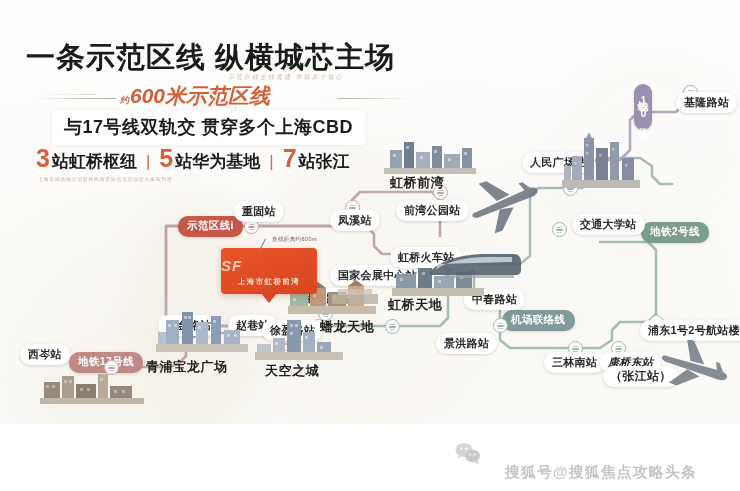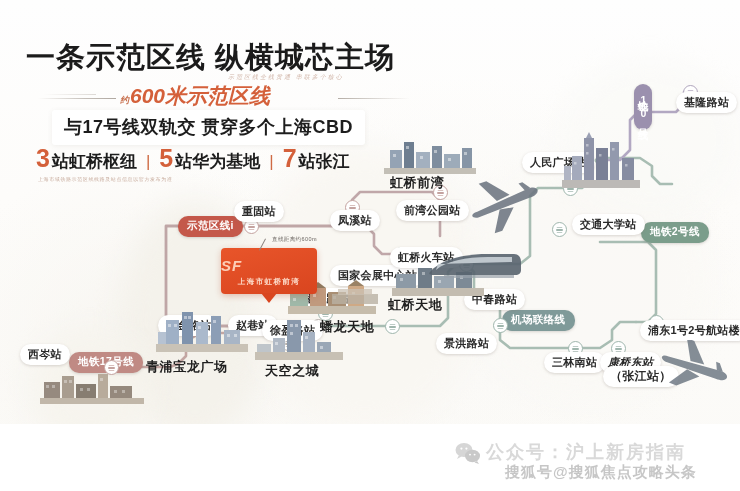--- a/index.html
+++ b/index.html
@@ -455,16 +455,15 @@
       <ellipse cx="9" cy="8" rx="8.5" ry="7" fill="#d6d6d6"></ellipse>
       <path d="M4,13 L2,17 L6.5,14.5 Z" fill="#d6d6d6"></path>
       <ellipse cx="17.5" cy="14" rx="7.5" ry="6.2" fill="#c9c9c9"></ellipse>
       <path d="M22,19 L24,22 L19.5,20.4 Z" fill="#c9c9c9"></path>
       <circle cx="6.4" cy="6.6" r="1.1" fill="#ffffff"></circle>
       <circle cx="11.4" cy="6.6" r="1.1" fill="#ffffff"></circle>
       <circle cx="15" cy="12.6" r="0.95" fill="#ffffff"></circle>
       <circle cx="19.6" cy="12.6" r="0.95" fill="#ffffff"></circle>
     </svg>
   </div>
-  <div class="wm1">公众号：沪上新房指南</div>
   <div class="wm2">搜狐号@搜狐焦点攻略头条</div>
 
 </div>
 
 </body></html>

